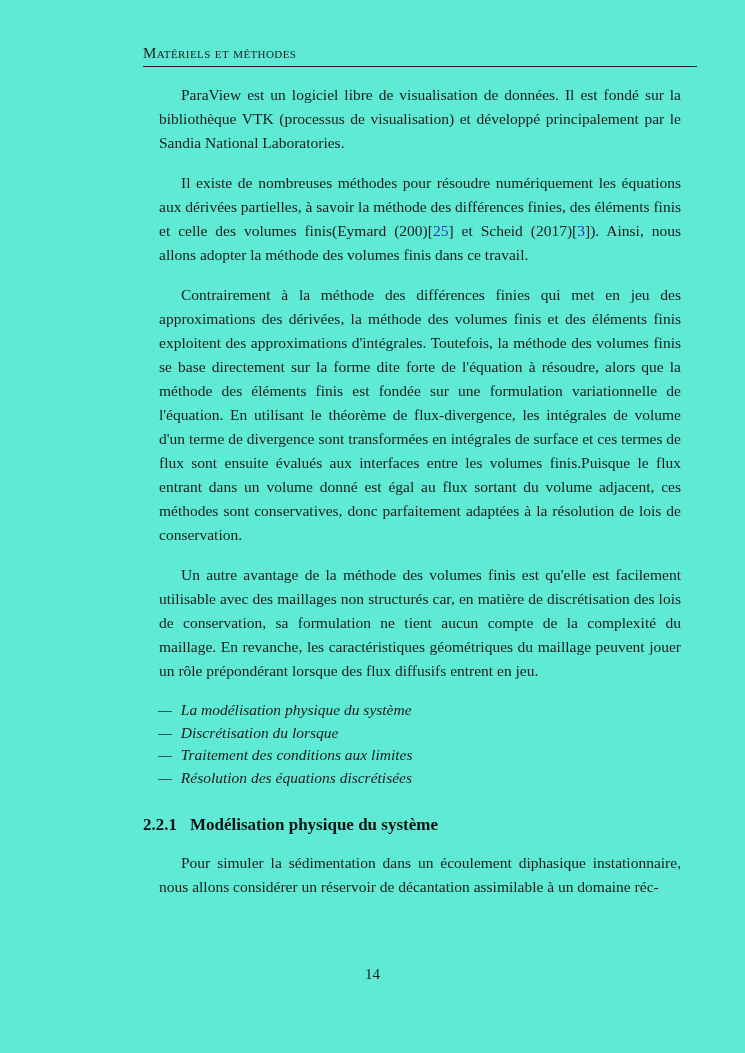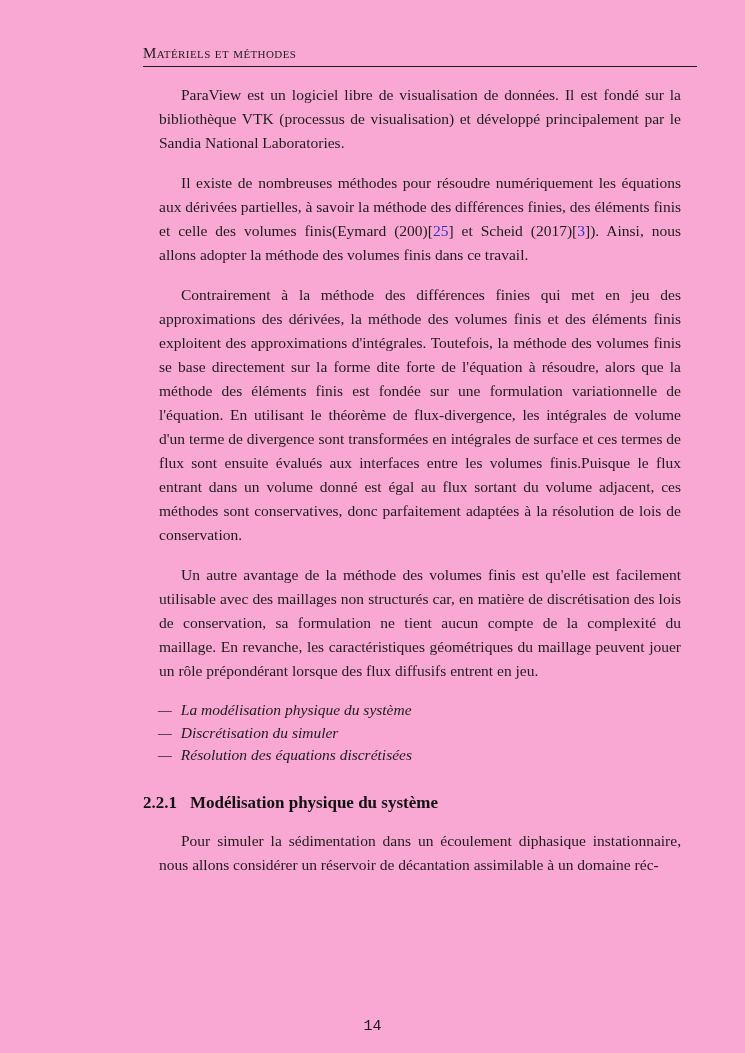--- a/index.html
+++ b/index.html
@@ -4,21 +4,21 @@
 <style>
   html, body {
     margin: 0;
     padding: 0;
     background: #ffffff;
   }
   .page {
     position: relative;
     width: 745px;
     height: 1053px;
-    background: #f9a8d4;
+    background: #5eead4;
     box-sizing: border-box;
     padding: 44px 48px 0 143px;
     font-family: "Liberation Serif", "DejaVu Serif", serif;
     color: #1c1c1c;
     overflow: hidden;
   }
   .running-header {
     margin-bottom: 0;
   }
   .running-title {
@@ -74,26 +74,25 @@
     font-size: 15.5px;
     line-height: 22.5px;
     color: #1c1c1c;
   }
   ul.dash-list .dash {
     margin-right: 9px;
   }
   .page-footer {
     position: absolute;
     left: 0;
-    top: 1018px;
+    top: 966px;
     width: 745px;
     text-align: center;
     font-size: 15px;
     color: #1c1c1c;
-    font-family: Liberation Mono, monospace;
   }
 </style>
 </head>
 <body>
 
 <div class="page">
 
   <div class="running-header">
     <span class="running-title">Matériels et méthodes</span>
     <hr class="header-rule">
@@ -105,21 +104,22 @@
 
   <p class="body-par"><span>Il existe de nombreuses méthodes pour résoudre numériquement les équations aux dérivées partielles, à savoir la méthode des différences finies, des éléments finis et celle des volumes finis(Eymard (200)[</span><a class="cite-link">25</a><span>] et Scheid (2017)[</span><a class="cite-link">3</a><span>]). Ainsi, nous allons adopter la méthode des volumes finis dans ce travail.</span></p>
 
   <p class="body-par">Contrairement à la méthode des différences finies qui met en jeu des approximations des dérivées, la méthode des volumes finis et des éléments finis exploitent des approximations d'intégrales. Toutefois, la méthode des volumes finis se base directement sur la forme dite forte de l'équation à résoudre, alors que la méthode des éléments finis est fondée sur une formulation variationnelle de l'équation. En utilisant le théorème de flux-divergence, les intégrales de volume d'un terme de divergence sont transformées en intégrales de surface et ces termes de flux sont ensuite évalués aux interfaces entre les volumes finis.Puisque le flux entrant dans un volume donné est égal au flux sortant du volume adjacent, ces méthodes sont conservatives, donc parfaitement adaptées à la résolution de lois de conservation.</p>
 
   <p class="body-par">Un autre avantage de la méthode des volumes finis est qu'elle est facilement utilisable avec des maillages non structurés car, en matière de discrétisation des lois de conservation, sa formulation ne tient aucun compte de la complexité du maillage. En revanche, les caractéristiques géométriques du maillage peuvent jouer un rôle prépondérant lorsque des flux diffusifs entrent en jeu.</p>
 
 
   <ul class="dash-list">
     <li><span class="dash">—</span><span>La modélisation physique du système</span></li>
-    <li><span class="dash">—</span><span>Discrétisation du simuler</span></li>
+    <li><span class="dash">—</span><span>Discrétisation du lorsque</span></li>
+    <li><span class="dash">—</span><span>Traitement des conditions aux limites</span></li>
     <li><span class="dash">—</span><span>Résolution des équations discrétisées</span></li>
   </ul>
 
   <h3 class="subsection-heading">
     <span class="h-num">2.2.1</span><span class="h-title">Modélisation physique du système</span>
   </h3>
 
   <p class="body-par">Pour simuler la sédimentation dans un écoulement diphasique instationnaire, nous allons considérer un réservoir de décantation assimilable à un domaine réc-</p>
 
   <div class="page-footer">

